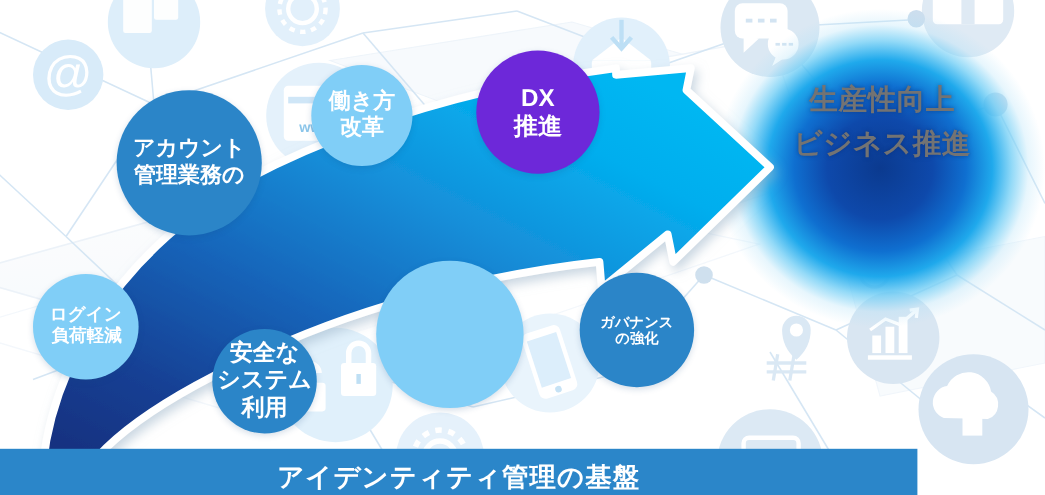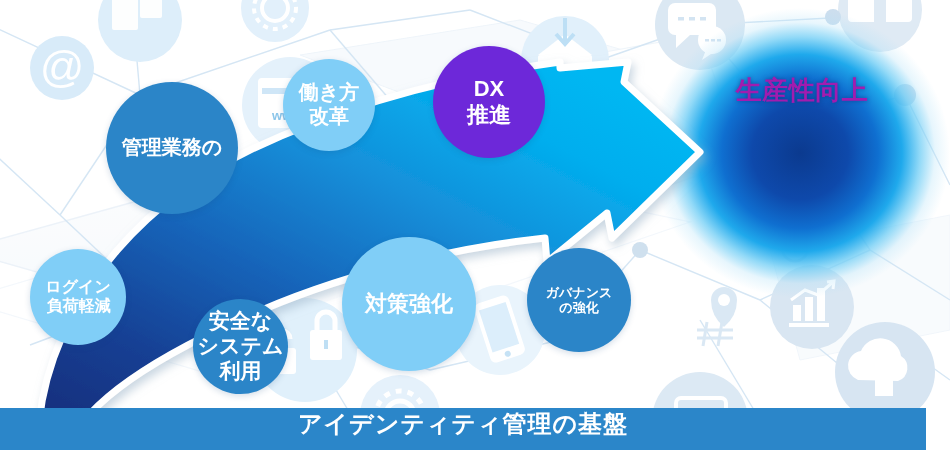--- a/index.html
+++ b/index.html
@@ -52,21 +52,21 @@
         rgba(110, 205, 245, 0.75) 80%,
         rgba(175, 225, 248, 0.30) 90%,
         rgba(255, 255, 255, 0) 100%);
   }
   .goal-text {
     position: absolute;
     left: 663px;
     top: 70px;
     width: 278px;
     text-align: center;
-    color: #a21caf;
+    color: #737373;
     font-weight: bold;
     font-size: 26px;
     line-height: 40px;
     letter-spacing: 0.5px;
     text-shadow: 0 0 4px rgba(8, 40, 110, 0.55);
   }
   .goal-text div { white-space: nowrap; }
 
   
   .bubble {
@@ -85,25 +85,25 @@
   .bubble .lines { line-height: 1.18; }
 
   .b-dark  { background: #2b85c8; }
   .b-light { background: #80cef7; }
 
   
   .bottom-bar {
     position: absolute;
     left: 0;
     top: 408px;
-    width: 926px;
+    width: 834px;
     height: 42px;
     background: #2b86c9;
     display: flex;
-    align-items: flex-start;
+    align-items: flex-end;
     justify-content: center;
   }
   .bottom-bar .bar-label {
     color: #ffffff;
     font-weight: bold;
     font-size: 24px;
     letter-spacing: 1px;
     white-space: nowrap;
   }
 </style>
@@ -337,25 +337,27 @@
           L 545,238
           C 470,246 360,268 262,310
           C 150,358 86,404 68,446
           Z
         " fill="url(#arrowGrad)" stroke="#ffffff" stroke-width="7" stroke-linejoin="round"></path>
     </g>
   </svg>
 
   <div class="goal-text">
     <div>生産性向上</div>
+    <div>ビジネス推進</div>
   </div>
 
   <div id="bubble-host">
       <div class="bubble b-dark" style="left: 106px; top: 82px; width: 132px; height: 132px; font-size: 20px; background: rgb(43, 133, 200);">
         <div class="lines">
+          <span>アカウント</span>
           <span>管理業務の</span>
         </div>
       </div>
       <div class="bubble b-light" style="left: 283px; top: 59px; width: 92px; height: 92px; font-size: 20px; background: rgb(128, 206, 247);">
         <div class="lines">
           <span>働き方</span>
           <span>改革</span>
         </div>
       </div>
       <div class="bubble b-light" style="left: 433px; top: 46px; width: 112px; height: 112px; font-size: 22px; background: #6d28d9;">
@@ -372,21 +374,20 @@
       </div>
       <div class="bubble b-dark" style="left: 193px; top: 299px; width: 95px; height: 95px; font-size: 21px; background: rgb(43, 133, 200);">
         <div class="lines">
           <span>安全な</span>
           <span>システム</span>
           <span>利用</span>
         </div>
       </div>
       <div class="bubble b-light" style="left: 342px; top: 237px; width: 134px; height: 134px; font-size: 22px; background: rgb(128, 206, 247);">
         <div class="lines">
-          <span>対策強化</span>
         </div>
       </div>
       <div class="bubble b-dark" style="left: 527px; top: 248px; width: 104px; height: 104px; font-size: 13px; background: rgb(43, 133, 200);">
         <div class="lines">
           <span>ガバナンス</span>
           <span>の強化</span>
         </div>
       </div>
     </div>
 

